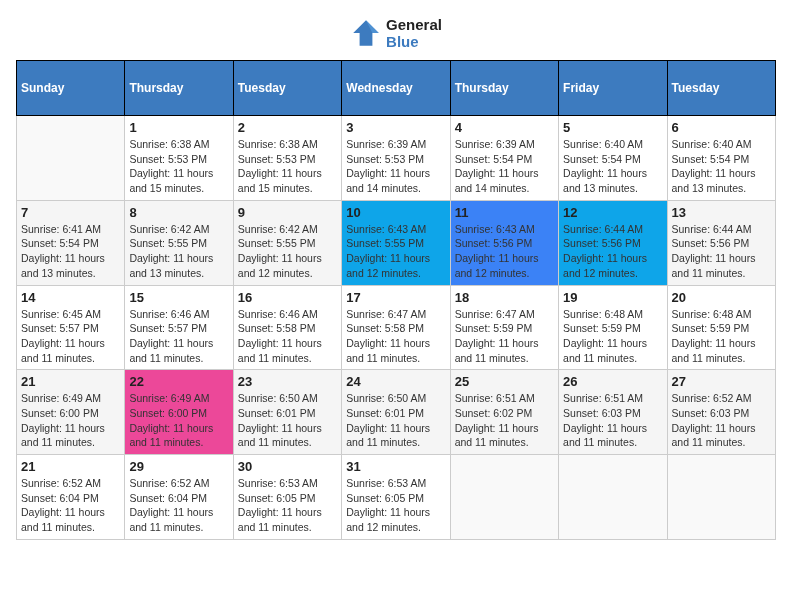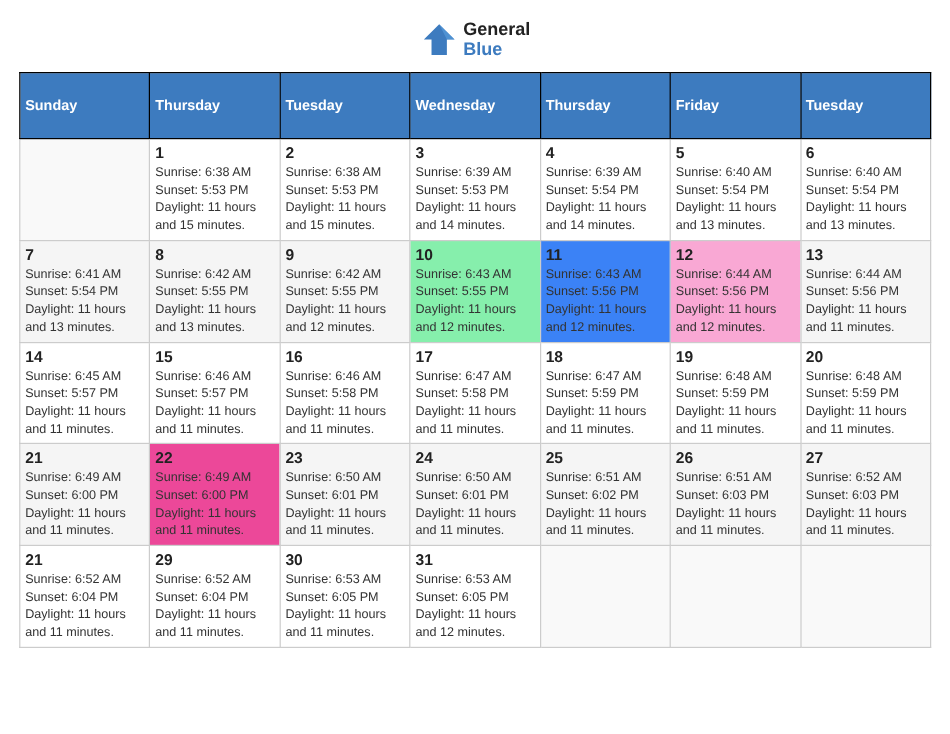--- a/index.html
+++ b/index.html
@@ -139,29 +139,29 @@
           <div class="sun-info">Sunrise: 6:41 AM<br>Sunset: 5:54 PM<br>Daylight: 11 hours and 13 minutes.</div>
         </td>
         <td style="background: rgb(245, 245, 245);">
           <span class="day-number">8</span>
           <div class="sun-info">Sunrise: 6:42 AM<br>Sunset: 5:55 PM<br>Daylight: 11 hours and 13 minutes.</div>
         </td>
         <td style="background: rgb(245, 245, 245);">
           <span class="day-number">9</span>
           <div class="sun-info">Sunrise: 6:42 AM<br>Sunset: 5:55 PM<br>Daylight: 11 hours and 12 minutes.</div>
         </td>
-        <td style="background: #86efac;">
+        <td style="background: #0ea5e9;">
           <span class="day-number">10</span>
           <div class="sun-info">Sunrise: 6:43 AM<br>Sunset: 5:55 PM<br>Daylight: 11 hours and 12 minutes.</div>
         </td>
         <td style="background: #3b82f6;">
           <span class="day-number">11</span>
           <div class="sun-info">Sunrise: 6:43 AM<br>Sunset: 5:56 PM<br>Daylight: 11 hours and 12 minutes.</div>
         </td>
-        <td style="background: #f9a8d4;">
+        <td style="background: #0ea5e9;">
           <span class="day-number">12</span>
           <div class="sun-info">Sunrise: 6:44 AM<br>Sunset: 5:56 PM<br>Daylight: 11 hours and 12 minutes.</div>
         </td>
         <td style="background: rgb(245, 245, 245);">
           <span class="day-number">13</span>
           <div class="sun-info">Sunrise: 6:44 AM<br>Sunset: 5:56 PM<br>Daylight: 11 hours and 11 minutes.</div>
         </td>
       </tr>
       <tr>
         <td>

